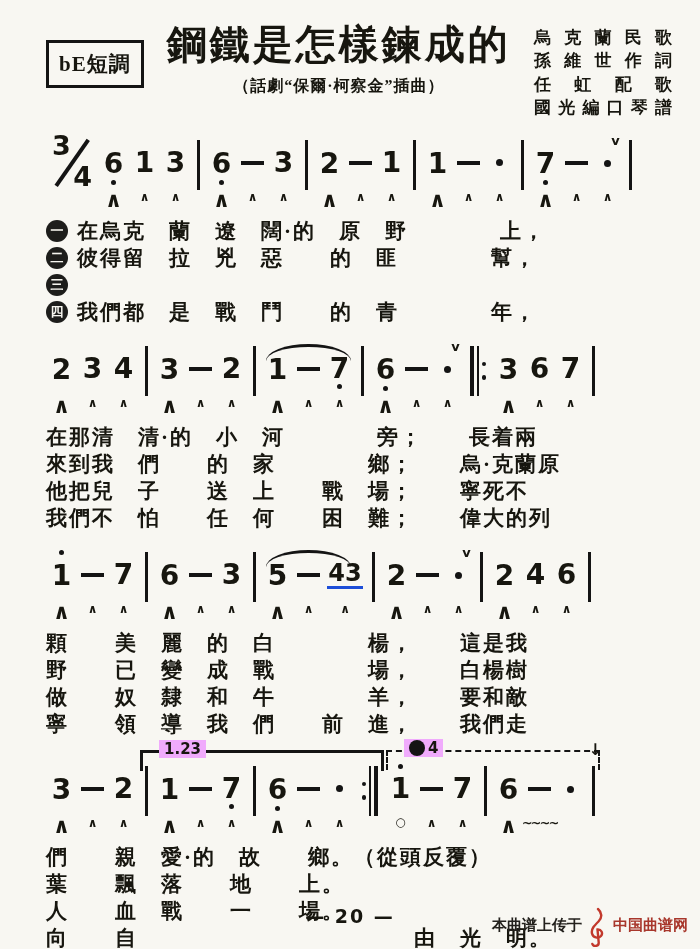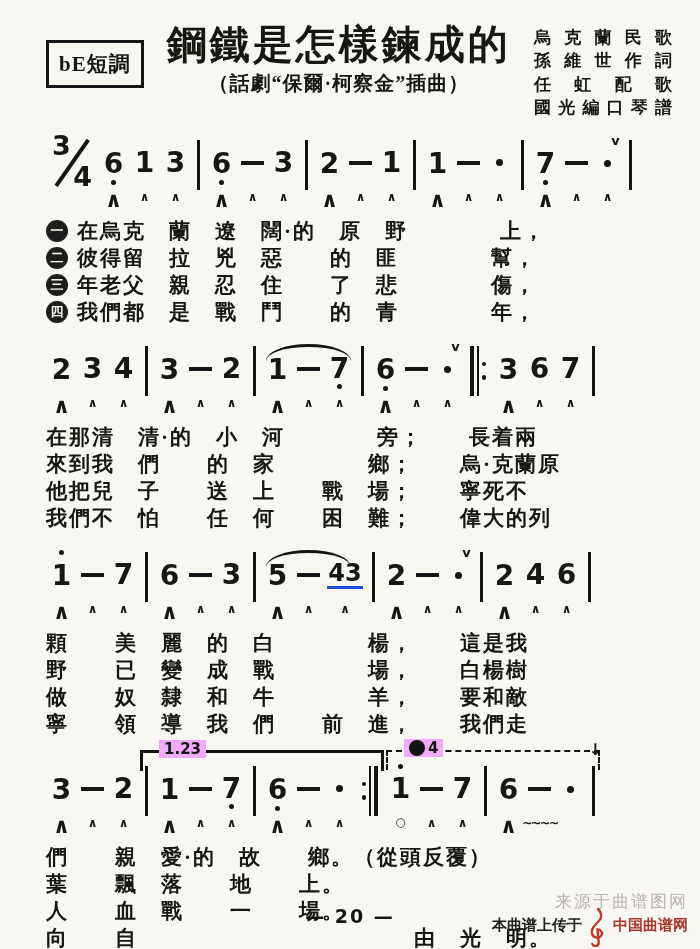--- a/index.html
+++ b/index.html
@@ -4,21 +4,21 @@
 <style>
   html,body{margin:0;padding:0;}
   body{width:700px;height:949px;background:#eceae4;font-family:"Liberation Serif",serif;color:#17160f;}
   .page{position:relative;width:700px;height:949px;background:#f8f7f2;overflow:hidden;}
 
   
   .header{display:flex;align-items:flex-start;padding:24px 28px 0 46px;}
   .keybox{border:3px solid #141414;padding:7px 10px;font-weight:bold;font-size:21px;margin-top:16px;white-space:nowrap;letter-spacing:1px;}
   .title-wrap{flex:1;text-align:center;padding:0 0;}
   .title{font-size:40px;font-weight:bold;letter-spacing:3px;line-height:1.05;}
-  .subtitle{font-size:20px;font-weight:bold;margin-top:4px;letter-spacing:1px;}
+  .subtitle{font-size:16px;font-weight:bold;margin-top:10px;letter-spacing:1px;}
   .credits{width:138px;font-size:17px;font-weight:bold;line-height:1.38;margin-top:2px;}
   .credit-line{display:flex;justify-content:space-between;}
 
   
   .mline{display:flex;align-items:flex-end;padding-left:46px;margin-top:14px;}
   .seg{display:flex;align-items:flex-end;position:relative;}
   .cell{position:relative;width:31px;height:78px;display:flex;flex-direction:column;align-items:center;justify-content:flex-end;}
   .cell.wide{width:42px;}
   .barcell{width:15px;}
   .rptcell{width:30px;}
@@ -277,21 +277,20 @@
     <div class="lyr-row">
       <span class="badge">一</span>
       <span class="lyr-text">在烏克　蘭　遼　闊·的　原　野　　　　上，</span>
     </div>
     <div class="lyr-row">
       <span class="badge">二</span>
       <span class="lyr-text">彼得留　拉　兇　惡　　的　匪　　　　幫，</span>
     </div>
     <div class="lyr-row">
       <span class="badge">三</span>
-      <span class="lyr-text">年老父　親　忍　住　　了　悲　　　　傷，</span>
     </div>
     <div class="lyr-row">
       <span class="badge">四</span>
       <span class="lyr-text">我們都　是　戰　鬥　　的　青　　　　年，</span>
     </div>
   </div>
 
   <div class="mline">
       <div class="seg">
         <div class="cell">
@@ -811,21 +810,20 @@
         <span class="lyr-text">人　　血　戰　　一　　場。</span>
       </div>
     <div class="lyr-row">
         <span class="lyr-text">向　　自　　　　　　　　　　　　由　光　明。</span>
       </div>
   </div>
 
   <div class="footer">
     <div class="pagenum">— 20 —</div>
     <div class="wm">
-      <div class="wm-top">来源于曲谱图网</div>
       <div class="wm-bottom">
         <span>本曲谱上传于</span>
         <span class="clef">
           <svg width="22" height="40" viewBox="0 0 22 40">
             <path d="M11 2c4 3.5 4.5 8.5 .5 12.5c-4.5 4.5-7.5 7.5-6.5 12c1 4.2 6.5 5.5 9 2.5c2.4-3 .2-6.8-3.5-6.5l1.2 13c.3 3.8-5.2 4.8-6.4 1.4" fill="none" stroke="#c2392c" stroke-width="2.4" stroke-linecap="round"></path>
           </svg>
         </span>
         <span class="wm-site">中国曲谱网</span>
       </div>
     </div>

